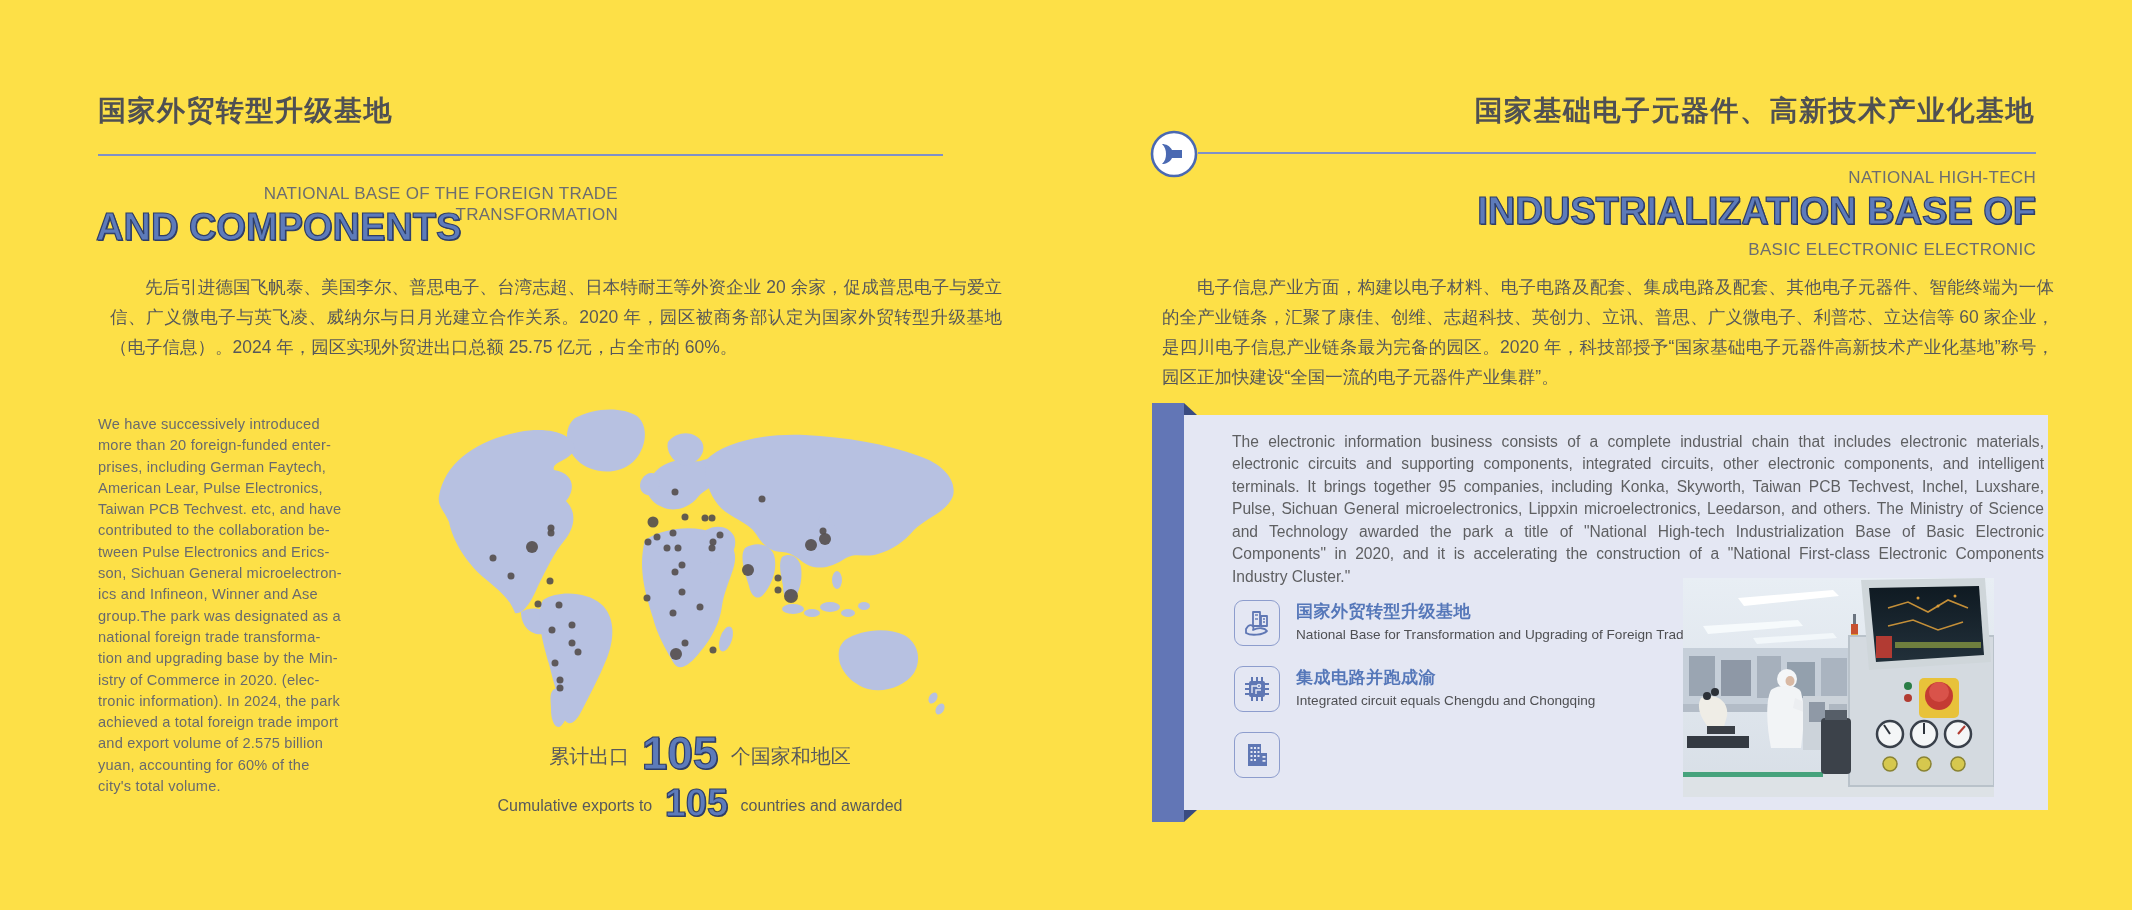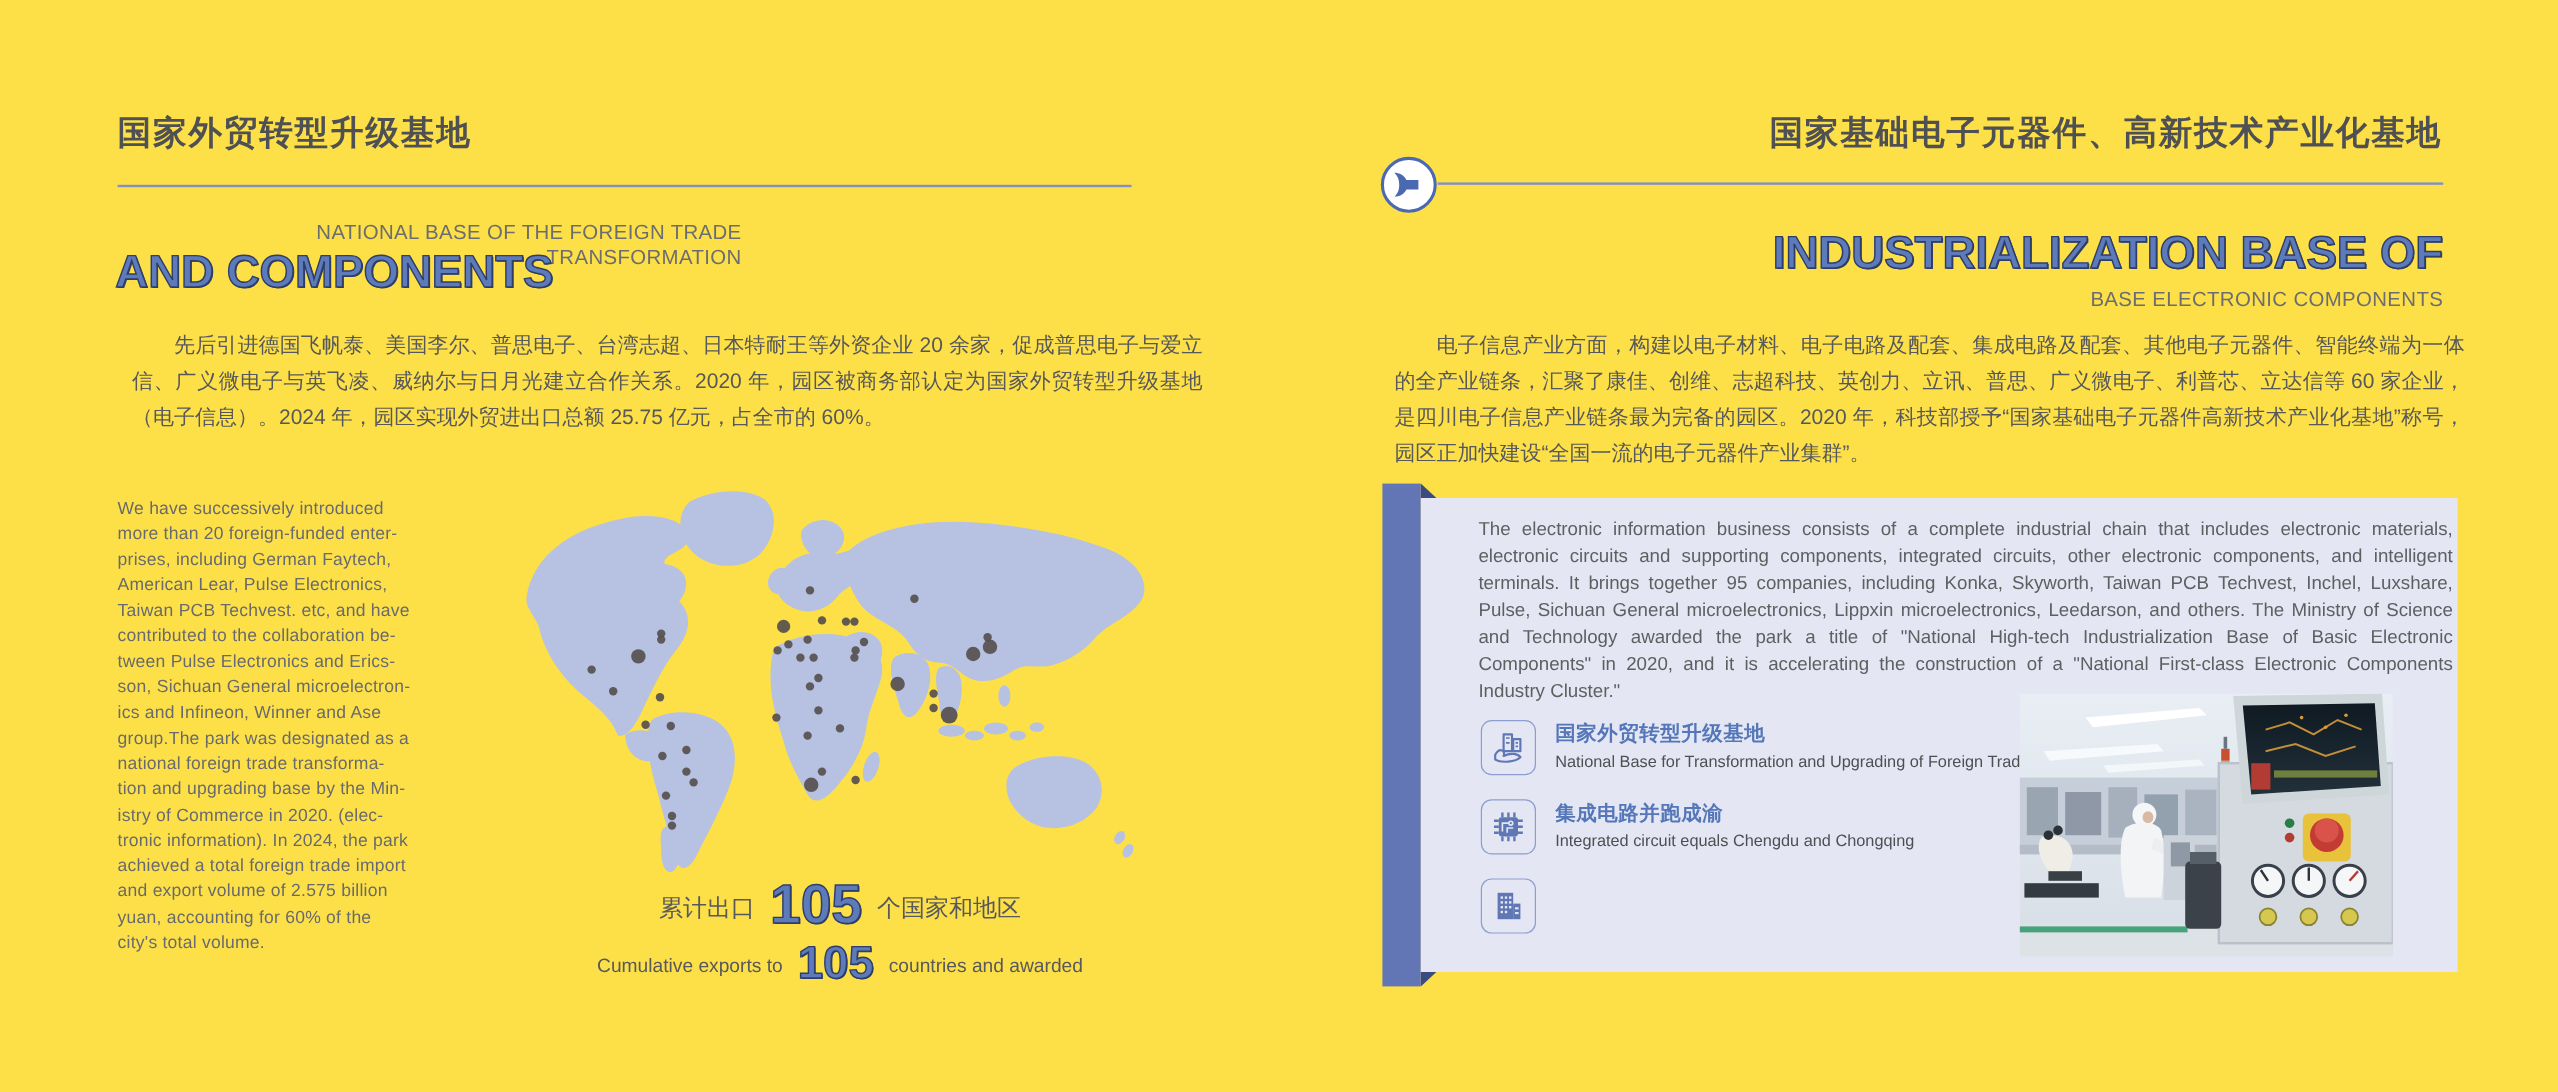--- a/index.html
+++ b/index.html
@@ -175,22 +175,23 @@
   </div>
 
   <div class="abs zh-title" style="left:1150px;top:92px;width:885px;text-align:right;">国家基础电子元器件、高新技术产业化基地</div>
 
   <svg class="abs" style="left:1148px;top:128px;" width="52" height="52" viewBox="0 0 52 52">
     <circle cx="26" cy="26" r="22" fill="#ffffff" stroke="#4a69b2" stroke-width="2.6"></circle>
     <path d="M34,22 L34,30 L24,30 C22,34 18,36 14,36 C17,33 18,30 18,26 C18,22 17,19 14,16 C18,16 22,18 24,22 Z" fill="#4a69b2"></path>
   </svg>
   <div class="abs rule" style="left:1198px;top:152px;width:838px;"></div>
 
+  <div class="abs en-sub" style="left:1516px;top:168px;width:520px;text-align:right;">NATIONAL HIGH-TECH</div>
   <div class="abs big-blue" style="left:1436px;top:190px;width:600px;text-align:right;">INDUSTRIALIZATION BASE OF</div>
-  <div class="abs en-sub" style="left:1516px;top:240px;width:520px;text-align:right;">BASE ELECTRONIC COMPONENTS</div>
+  <div class="abs en-sub" style="left:1516px;top:240px;width:520px;text-align:right;">BASIC ELECTRONIC ELECTRONIC</div>
 
   <div class="abs zh-para" style="left:1150px;top:272px;width:892px;">电子信息产业方面，构建以电子材料、电子电路及配套、集成电路及配套、其他电子元器件、智能终端为一体的全产业链条，汇聚了康佳、创维、志超科技、英创力、立讯、普思、广义微电子、利普芯、立达信等 60 家企业，是四川电子信息产业链条最为完备的园区。2020 年，科技部授予“国家基础电子元器件高新技术产业化基地”称号，园区正加快建设“全国一流的电子元器件产业集群”。</div>
 
   <div class="abs info-bar" style="left:1152px;top:403px;width:32px;height:419px;"></div>
   <svg class="abs" style="left:1184px;top:403px;" width="14" height="419" viewBox="0 0 14 419">
     <polygon points="0,0 13,12 0,12" fill="#3a4b80"></polygon>
     <polygon points="0,419 13,407 0,407" fill="#3a4b80"></polygon>
   </svg>
 
   <div class="abs info-box" style="left:1184px;top:415px;width:864px;height:395px;"></div>

